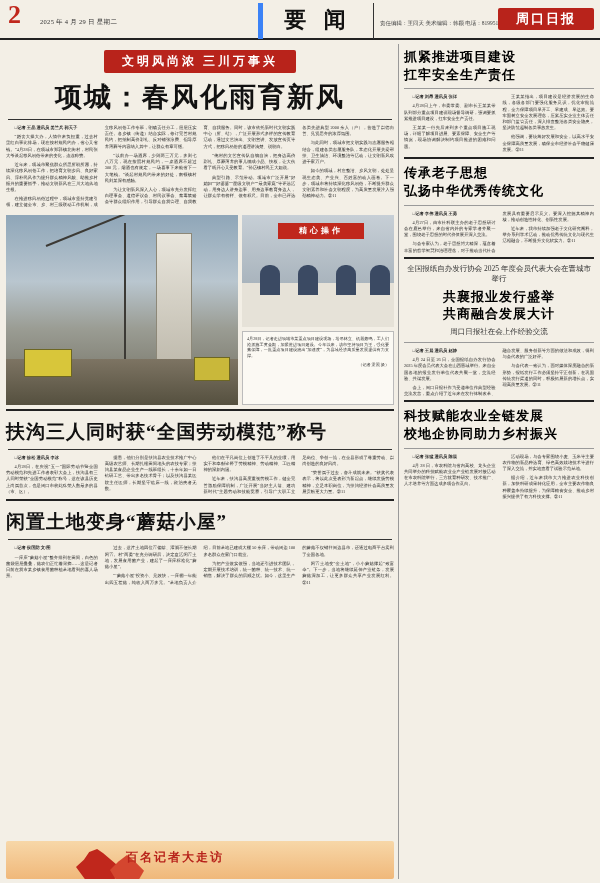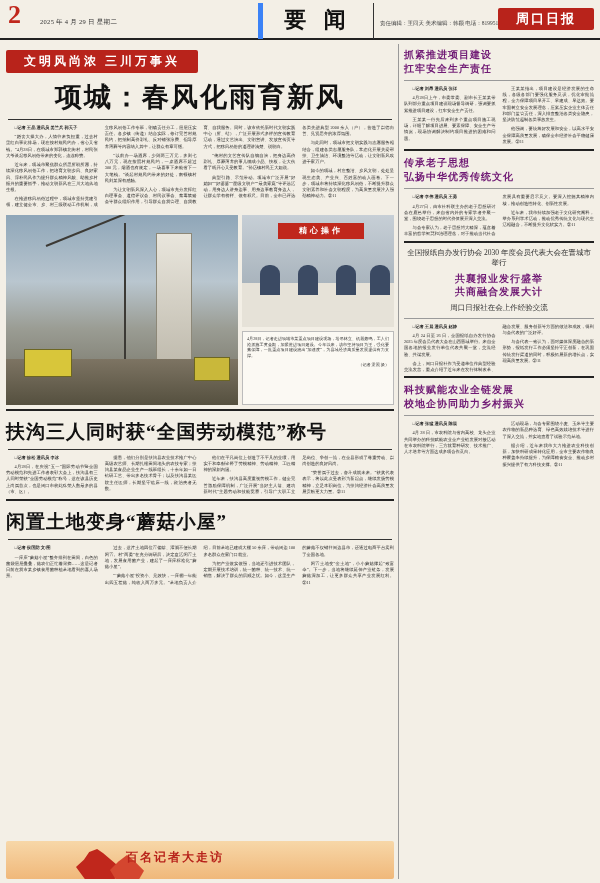--- a/index.html
+++ b/index.html
@@ -34,21 +34,21 @@
     background:#b8231b;color:#fff;font-size:13px;font-weight:bold;
     letter-spacing:2px;text-align:center;line-height:22px;
     border-radius:2px;
   }
   
   .colrule{position:absolute;top:44px;width:1px;background:#999;}
   .leftcol{position:absolute;left:6px;top:46px;width:388px;}
   .rightcol{position:absolute;left:404px;top:46px;width:190px;}
   
   .banner{
-    margin:4px 0 2px 0;
+    margin:4px 0 2px 0;text-align:center;
   }
   .banner .rib{
     display:inline-block;background:#b8231b;color:#fff;font-size:12px;
     font-weight:bold;letter-spacing:3px;padding:3px 18px;border-radius:2px;
   }
   .h1{
     text-align:center;font-size:27px;font-weight:bold;letter-spacing:2px;
     margin:6px 0 2px 0;color:#111;font-family:"Liberation Serif",serif;
   }
   .hdr-rule{height:1px;background:#333;margin:4px 2px 5px 2px;}
@@ -113,22 +113,22 @@
   .cap-sign{text-align:right;margin-top:3px;}
   
   .h2{
     text-align:left;font-size:19px;font-weight:bold;letter-spacing:1px;
     margin:8px 0 4px 0;color:#111;
   }
   .rule2{height:2px;background:#222;margin:3px 0 5px 0;}
   .rule-thin{height:1px;background:#9a9a9a;margin:5px 0;}
   
   .rh{
-    font-size:10px;font-weight:bold;line-height:1.35;letter-spacing:1px;
-    color:#701a75;margin:2px 0 4px 0;
+    font-size:13px;font-weight:bold;line-height:1.35;letter-spacing:1px;
+    color:#000000;margin:2px 0 4px 0;
   }
   .rh-center{text-align:center;}
   .rh-sub{font-size:7.5px;font-weight:normal;text-align:center;color:#333;margin:2px 0 4px 0;}
   .rbody{
     column-count:2;column-gap:7px;font-size:4.3px;line-height:1.45;
     text-align:justify;color:#2a2a2a;
   }
   .rbody p{margin:0 0 3px 0;text-indent:2em;}
   
   .footbanner{
@@ -255,21 +255,21 @@
     <div class="rule-thin"></div>
     <div class="rbody">
       <p class="lead">□记者 李伟 通讯员 王勇</p>
       <p>4月27日，由市社科联主办的老子思想研讨会在鹿邑举行，来自省内外的专家学者齐聚一堂，围绕老子思想的时代价值展开深入交流。</p>
       <p>与会专家认为，老子思想博大精深，蕴含着丰富的哲学智慧和治理理念，对于推动当代社会发展具有重要启示意义。要深入挖掘其精神内核，推动创造性转化、创新性发展。</p>
       <p>近年来，我市持续加强老子文化研究阐释，举办系列学术活动，推动优秀传统文化与现代生活相融合，不断提升文化软实力。②11</p>
     </div>
 
     <div class="rule2"></div>
 
-    <div class="rh-sub">全国报纸自办发行协会 2030 年度会员代表大会在晋城市举行</div>
+    <div class="rh-sub">全国报纸自办发行协会 2025 年度会员代表大会在晋城市举行</div>
     <div class="rh rh-center" style="white-space:pre-line;">共襄报业发行盛举
 共商融合发展大计</div>
     <div class="rh-sub">周口日报社在会上作经验交流</div>
     <div class="rule-thin"></div>
     <div class="rbody">
       <p class="lead">□记者 王晨 通讯员 赵静</p>
       <p>4月 24 日至 26 日，全国报纸自办发行协会 2025 年度会员代表大会在山西晋城举行。来自全国各地的报业发行单位代表共聚一堂，交流经验、共谋发展。</p>
       <p>会上，周口日报社作为受邀单位作典型经验交流发言，重点介绍了近年来在发行体制改革、融合发展、服务创新等方面的做法和成效，得到与会代表的广泛好评。</p>
       <p>与会代表一致认为，面对媒体深度融合的新形势，报纸发行工作必须坚持守正创新，在巩固传统发行渠道的同时，积极拓展新的增长点，实现高质量发展。②11</p>
     </div>

